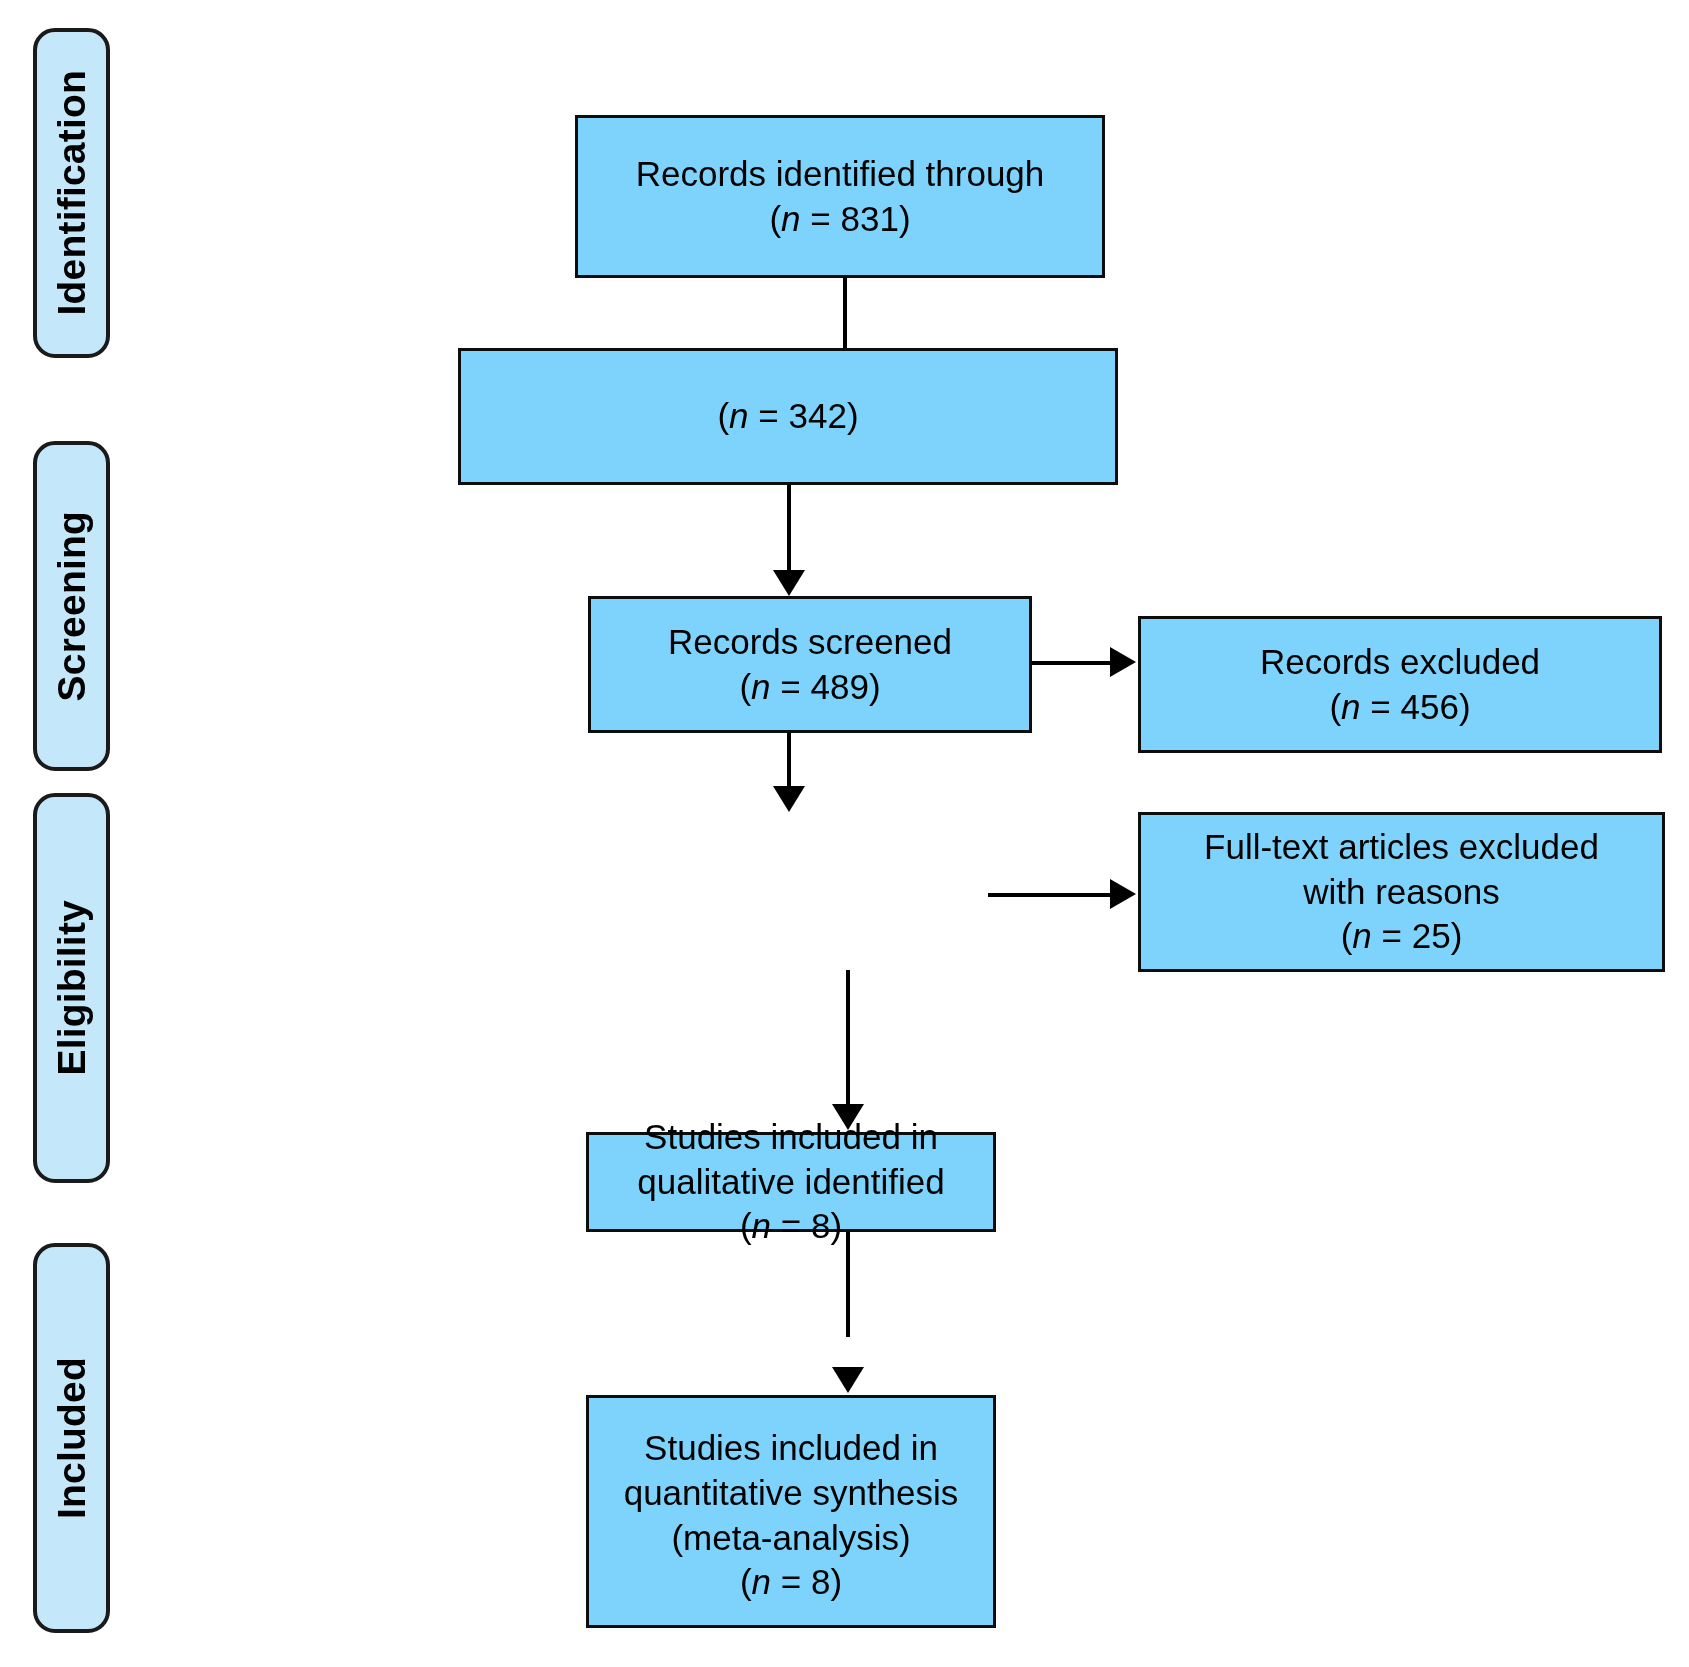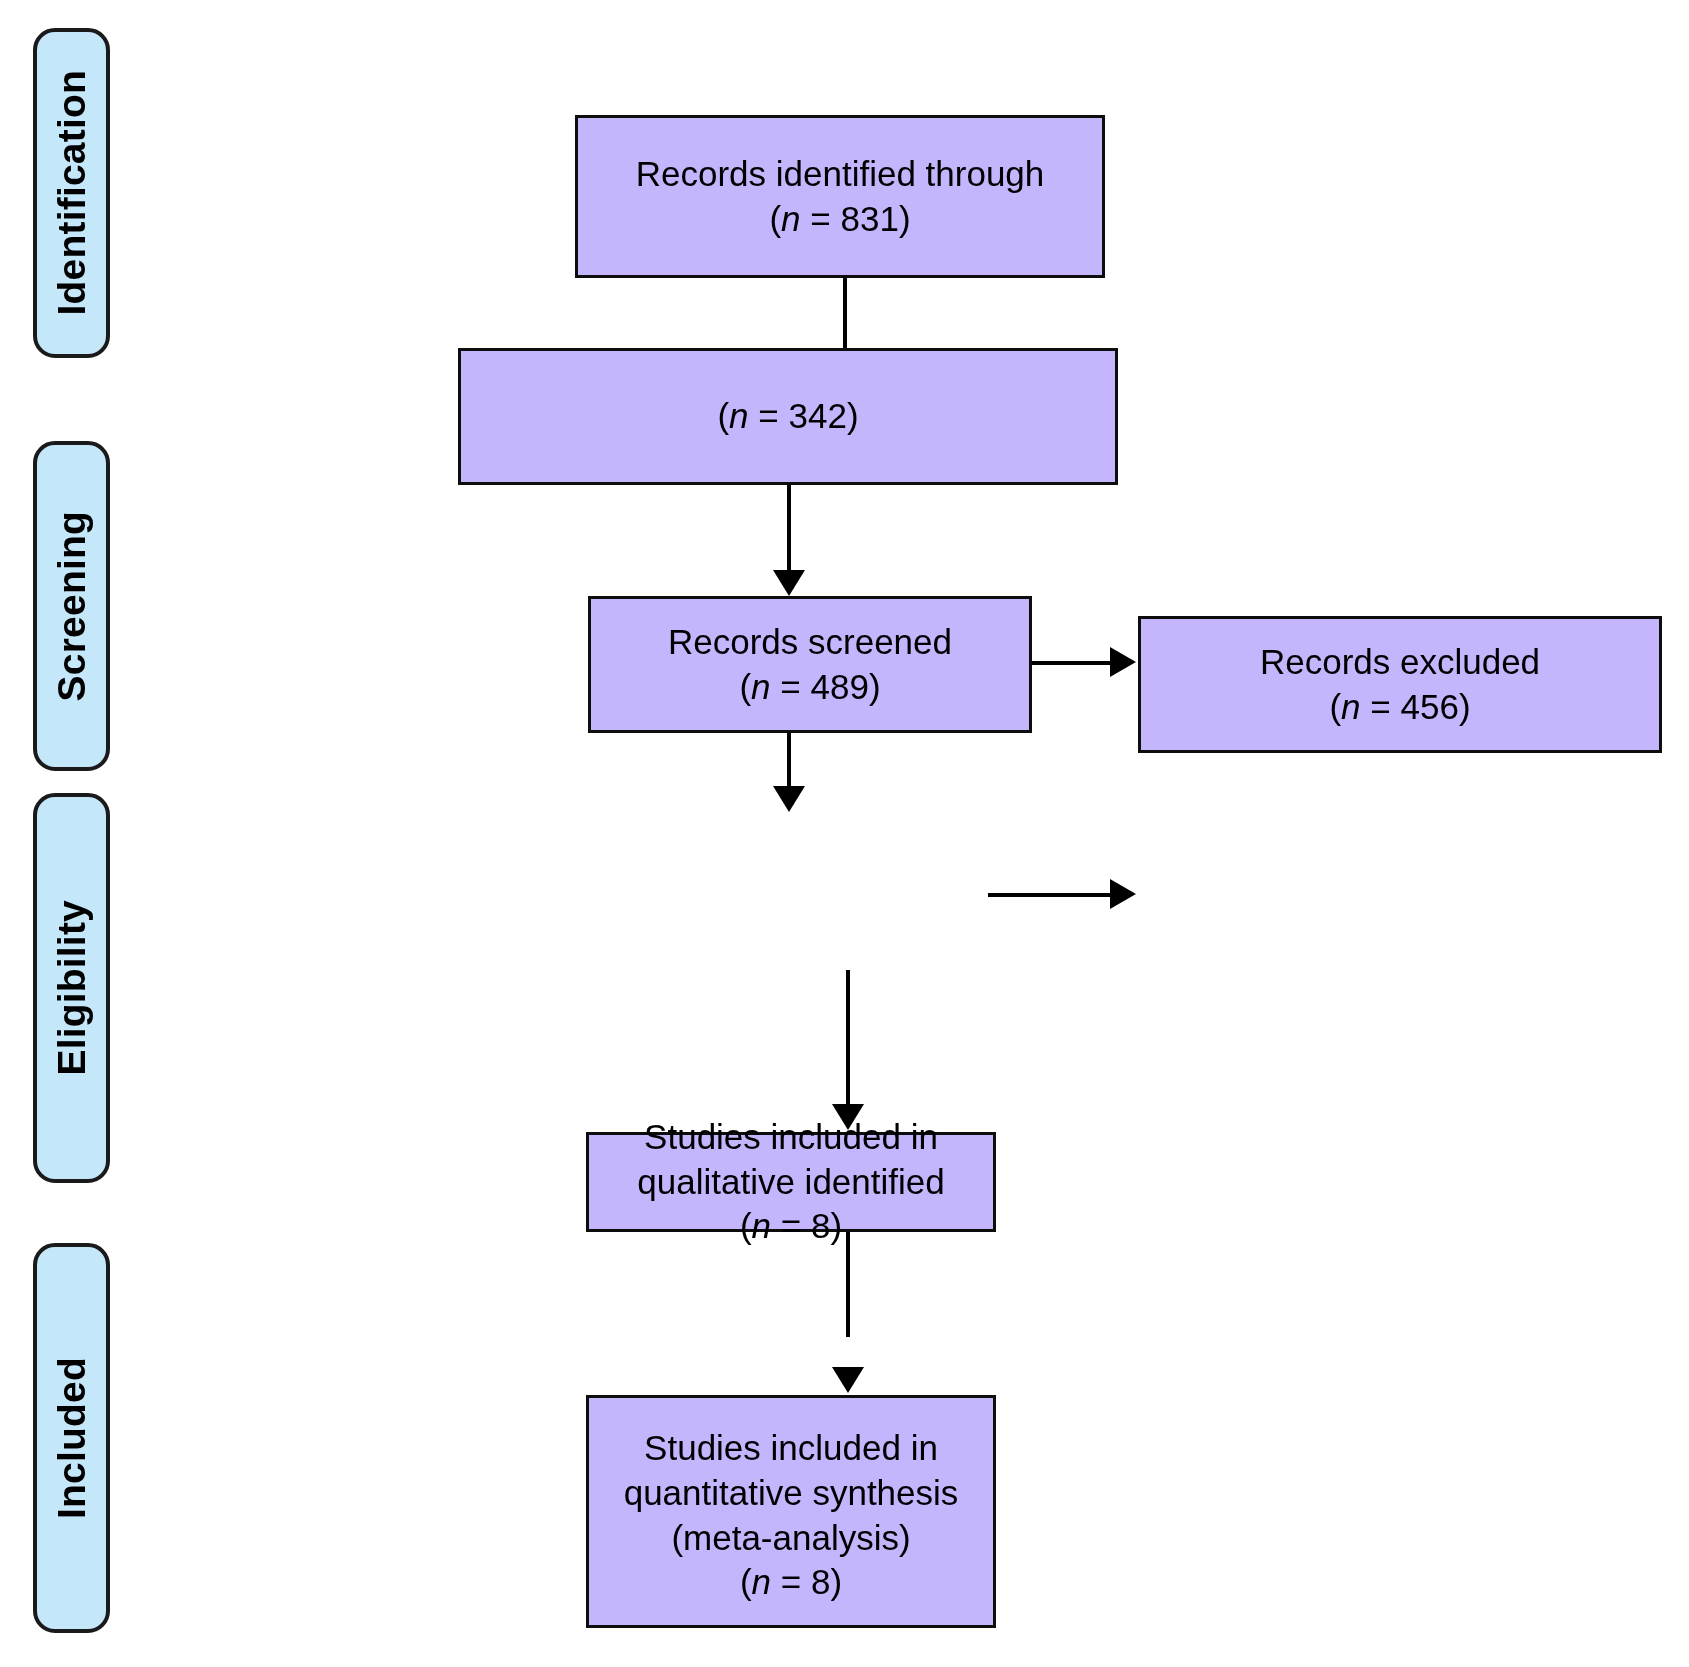--- a/index.html
+++ b/index.html
@@ -37,21 +37,21 @@
     font-size: 39px;
     letter-spacing: 0.2px;
     line-height: 1;
     color: #000000;
     white-space: nowrap;
   }
 
   
   .flow-box {
     position: absolute;
-    background: #c4b5fd;
+    background: #7dd3fc;
     border: 3px solid #0d0d0d;
     box-sizing: border-box;
     display: flex;
     flex-direction: column;
     align-items: center;
     justify-content: center;
     text-align: center;
     padding: 4px 10px;
   }
   .flow-box .line {
@@ -147,20 +147,25 @@
     <div class="line">Records screened</div>
     <div class="line"><span>(</span><i>n</i><span> = </span><span>489</span><span>)</span></div>
   </div>
 
   <div class="flow-box" style="left:1138px; top:596px; width:524px; height:137px;margin-top:20px;">
     <div class="line">Records excluded</div>
     <div class="line"><span>(</span><i>n</i><span> = </span><span>456</span><span>)</span></div>
   </div>
 
 
+  <div class="flow-box" style="left:1138px; top:812px; width:527px; height:160px;">
+    <div class="line">Full-text articles excluded</div>
+    <div class="line">with reasons</div>
+    <div class="line"><span>(</span><i>n</i><span> = </span><span>25</span><span>)</span></div>
+  </div>
 
   <div class="flow-box" style="left:586px; top:1132px; width:410px; height:100px;">
     <div class="line">Studies included in</div>
     <div class="line">qualitative identified</div>
     <div class="line"><span>(</span><i>n</i><span> = </span><span>8</span><span>)</span></div>
   </div>
 
   <div class="flow-box" style="left:586px; top:1395px; width:410px; height:233px; justify-content:flex-start; padding-top:28px;">
     <div class="line">Studies included in</div>
     <div class="line">quantitative synthesis</div>

